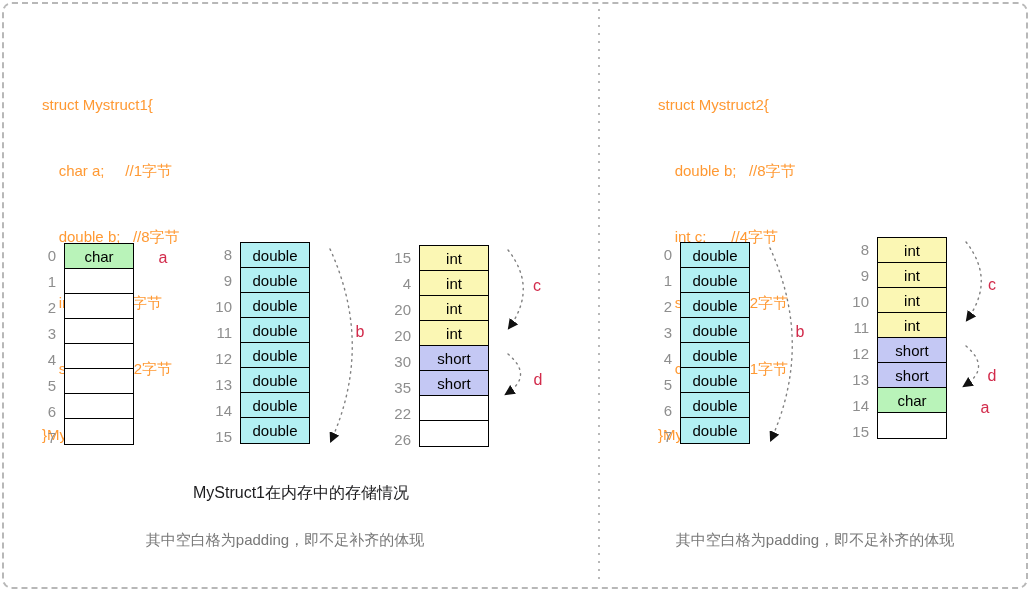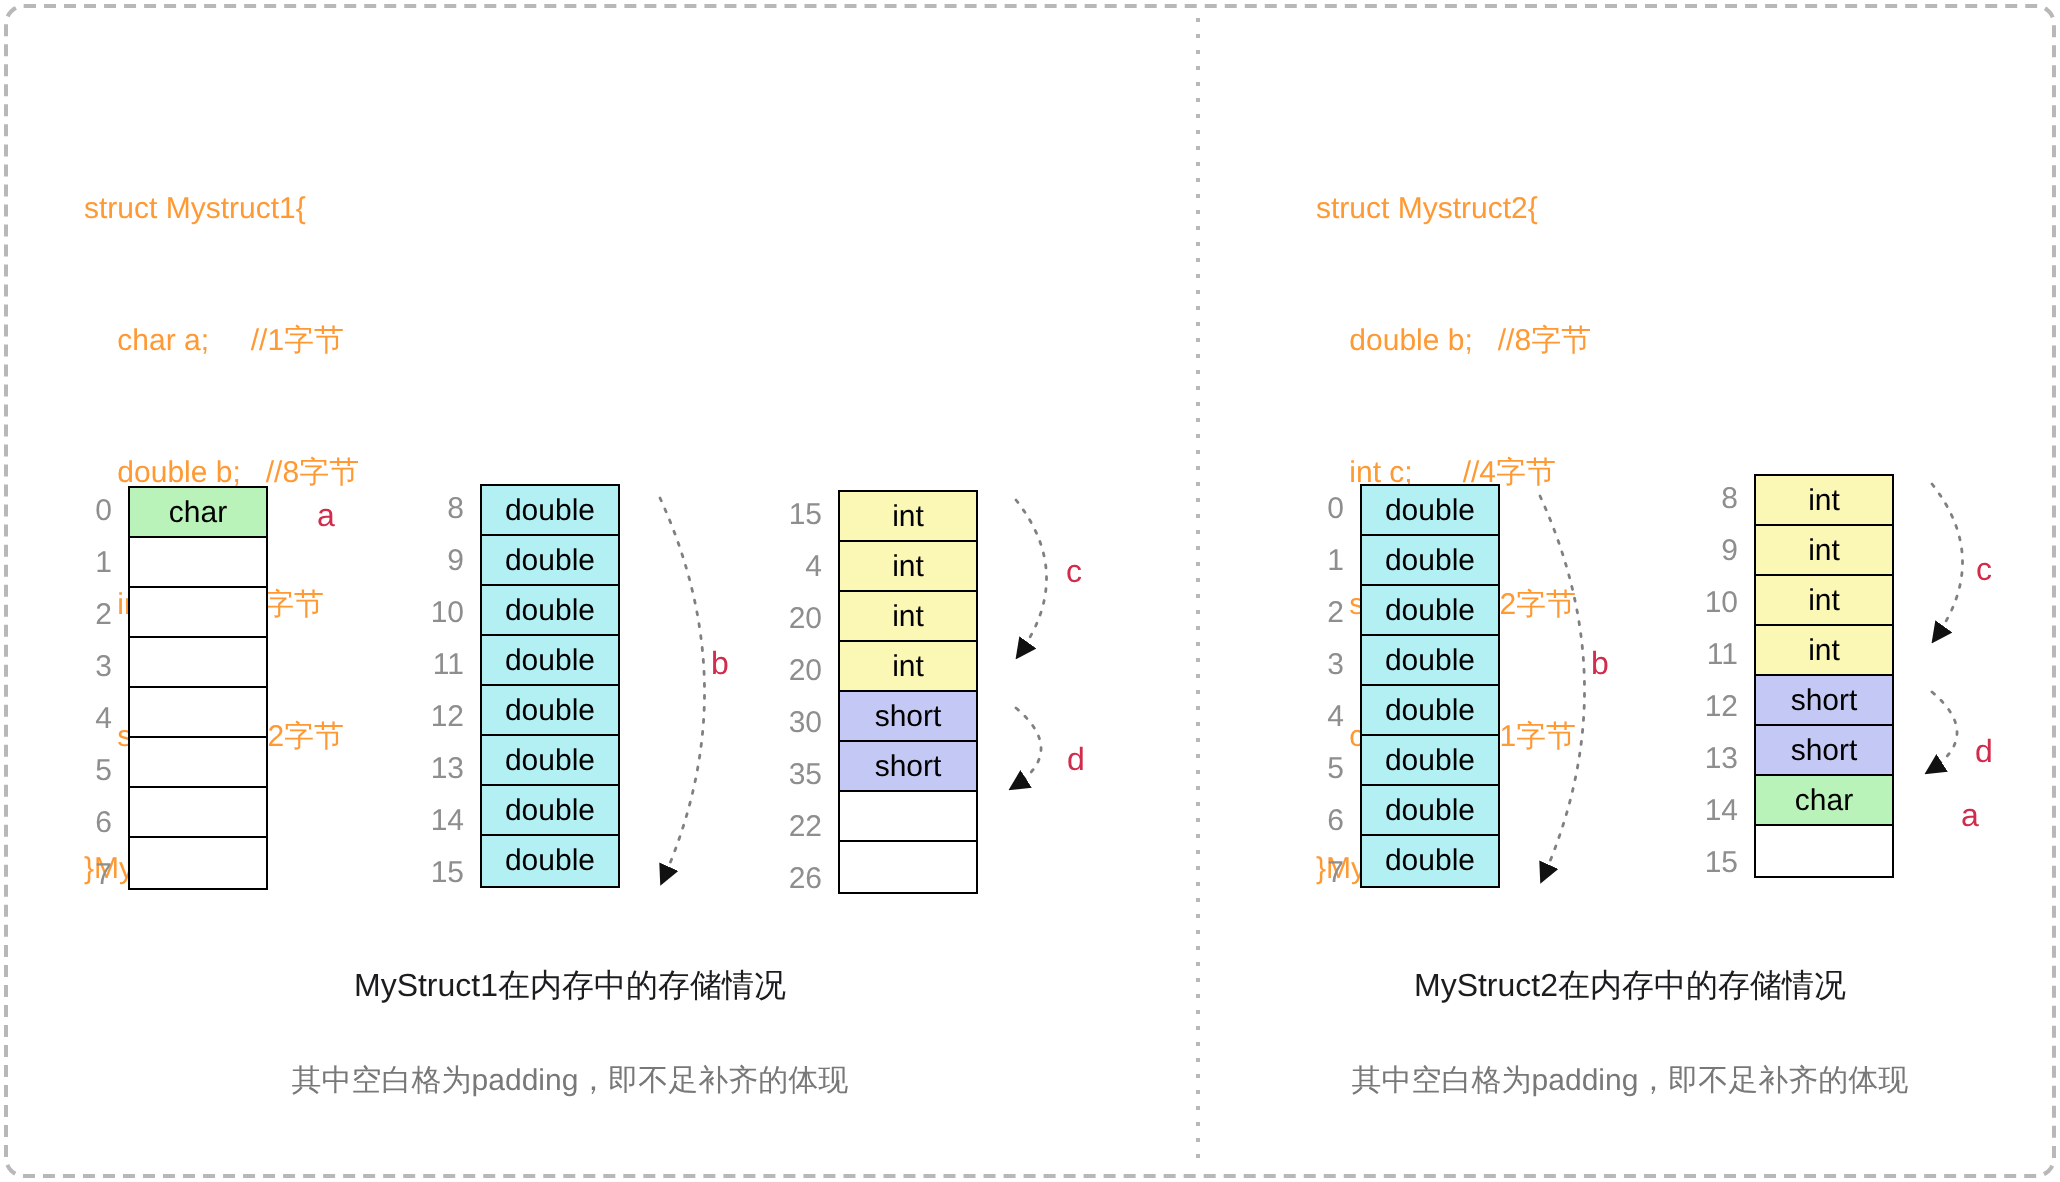--- a/index.html
+++ b/index.html
@@ -114,32 +114,31 @@
   <div class="divider"></div>
 
   <div class="code" style="left:42px; top:50px;">
     <div class="code-line">struct Mystruct1{</div>
     <div class="code-line">    char a;     //1字节</div>
     <div class="code-line">    double b;   //8字节</div>
     <div class="code-line">    int c;      //4字节</div>
     <div class="code-line">    short d;    //2字节</div>
     <div class="code-line">}Mystruct1;</div>
   </div>
-  <div class="caption" style="left:20px; top:483px; width:530px;text-align:center;">MyStruct1在内存中的存储情况</div>
+  <div class="caption" style="left:36px; top:483px; width:530px;text-align:center;">MyStruct1在内存中的存储情况</div>
   <div class="note" style="left:20px; top:531px; width:530px;">其中空白格为padding，即不足补齐的体现</div>
 
   <div class="code" style="left:658px; top:50px;">
     <div class="code-line">struct Mystruct2{</div>
     <div class="code-line">    double b;   //8字节</div>
     <div class="code-line">    int c;      //4字节</div>
     <div class="code-line">    short d;    //2字节</div>
     <div class="code-line">    char a;     //1字节</div>
     <div class="code-line">}Mystruct2;</div>
   </div>
-  <div class="caption" style="left:618px; top:483px; width:394px;">MyStruct2在内存中的存储情况</div>
   <div class="note" style="left:618px; top:531px; width:394px;">其中空白格为padding，即不足补齐的体现</div>
 
   <div id="mem-root">
       <div class="addr-col" style="left: 18px; top: 243px;">
         <div class="addr">0</div>
         <div class="addr">1</div>
         <div class="addr">2</div>
         <div class="addr">3</div>
         <div class="addr">4</div>
         <div class="addr">5</div>

